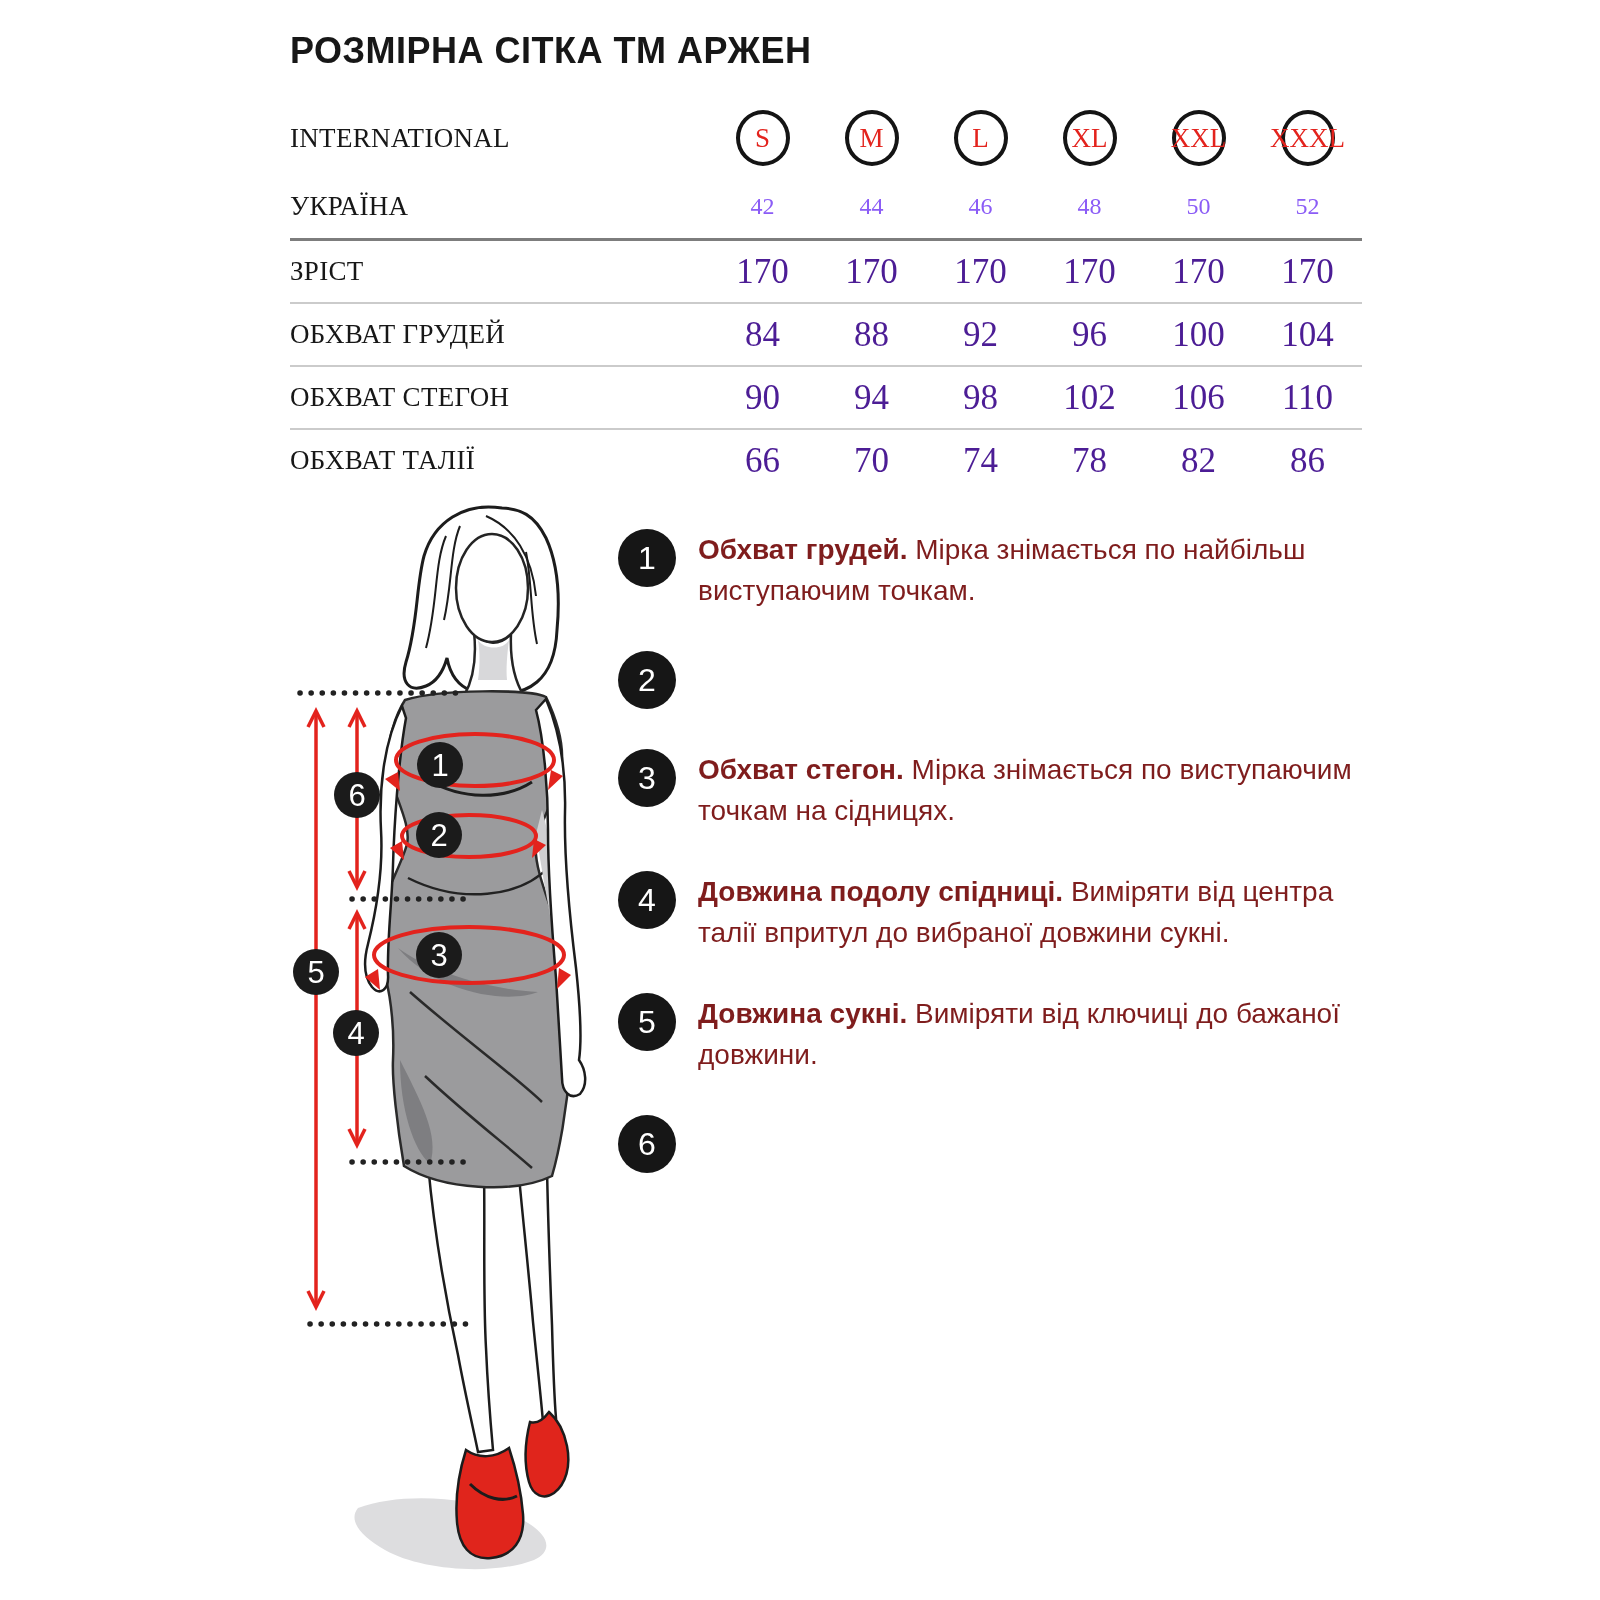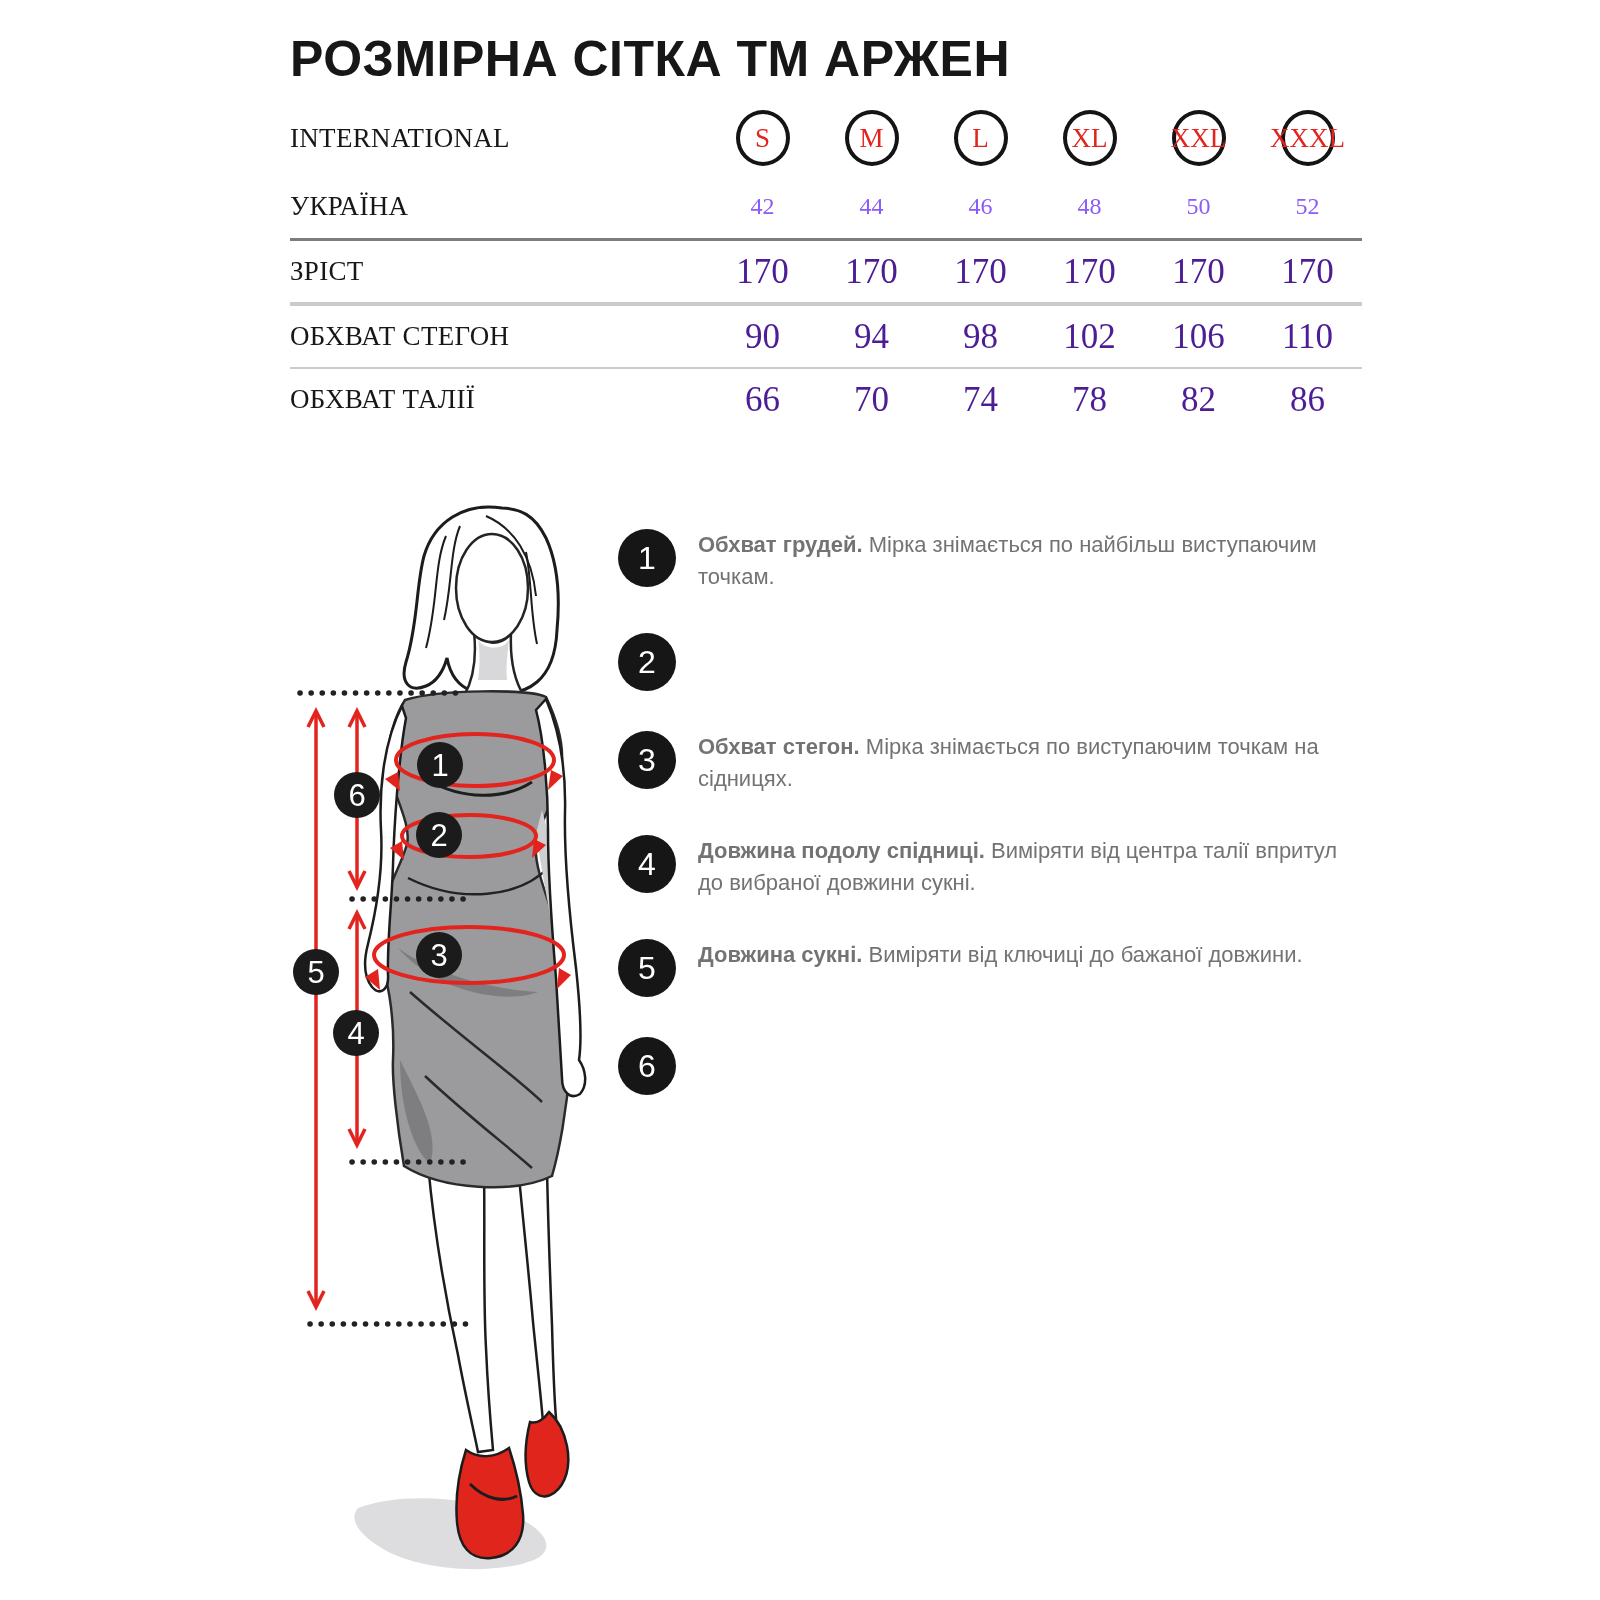--- a/index.html
+++ b/index.html
@@ -1,19 +1,19 @@
 <!DOCTYPE html>
 <html><head>
 <meta charset="utf-8">
 <style>
   html,body{margin:0;padding:0;background:#fff;}
   #canvas{position:relative;width:1600px;height:1600px;background:#fff;overflow:hidden;
           font-family:"Liberation Sans","DejaVu Sans",sans-serif;color:#1a1a1a;}
   
-  .title{position:absolute;left:290px;top:30px;font-size:50px;font-weight:600;letter-spacing:.5px;color:#171717;}
+  .title{position:absolute;left:290px;top:30px;font-size:36px;font-weight:600;letter-spacing:.5px;color:#171717;}
   
   .size-table{position:absolute;left:290px;top:102px;width:1072px;font-family:Liberation Serif, serif;}
   .t-row{display:grid;grid-template-columns:418px repeat(6,109px);align-items:center;}
   .t-row .lbl{font-size:27px;font-weight:500;color:#171717;letter-spacing:.3px;}
   .t-row .cell{text-align:center;}
   .head-row{height:72px;}
   .ua-row{height:64px;}
   .data-row{height:61px;}
   .size-badge{display:inline-flex;align-items:center;justify-content:center;
               width:54px;height:56px;border:4px solid #141414;border-radius:50%;box-sizing:border-box;}
@@ -22,21 +22,21 @@
   .g-val{font-size:35px;font-weight:400;color:#4c1d95;}
   .divider{height:3px;background:#7d7d7d;}
   .divider.light{height:2px;background:#cbcbcb;}
   
   .figure-wrap{position:absolute;left:280px;top:500px;width:690px;height:1100px;}
   
   .annotations{position:absolute;left:618px;top:529px;width:745px;display:flex;flex-direction:column;gap:40px;}
   .ann-item{display:flex;align-items:flex-start;}
   .ann-badge{flex:0 0 58px;width:58px;height:58px;border-radius:50%;background:#161616;color:#fff;
              display:flex;align-items:center;justify-content:center;font-size:32px;font-weight:500;margin-right:22px;}
-  .ann-text{font-size:22px;line-height:32px;color:#737373;max-width:660px;}
+  .ann-text{font-size:28px;line-height:41px;color:#7f1d1d;max-width:660px;}
   .ann-text b{font-weight:700;}
 </style>
 </head>
 <body>
 
 <div id="canvas">
 
   <div class="title">РОЗМІРНА СІТКА ТМ АРЖЕН</div>
 
   <div class="size-table">
@@ -74,20 +74,29 @@
     <div class="t-row data-row">
       <div class="lbl">ЗРІСТ</div>
       <div class="cell g-val">170</div>
       <div class="cell g-val">170</div>
       <div class="cell g-val">170</div>
       <div class="cell g-val">170</div>
       <div class="cell g-val">170</div>
       <div class="cell g-val">170</div>
     </div>
     <div class="divider light"></div>
+    <div class="t-row data-row">
+      <div class="lbl">ОБХВАТ ГРУДЕЙ</div>
+      <div class="cell g-val">84</div>
+      <div class="cell g-val">88</div>
+      <div class="cell g-val">92</div>
+      <div class="cell g-val">96</div>
+      <div class="cell g-val">100</div>
+      <div class="cell g-val">104</div>
+    </div>
     <div class="divider light"></div>
     <div class="t-row data-row">
       <div class="lbl">ОБХВАТ СТЕГОН</div>
       <div class="cell g-val">90</div>
       <div class="cell g-val">94</div>
       <div class="cell g-val">98</div>
       <div class="cell g-val">102</div>
       <div class="cell g-val">106</div>
       <div class="cell g-val">110</div>
     </div>

